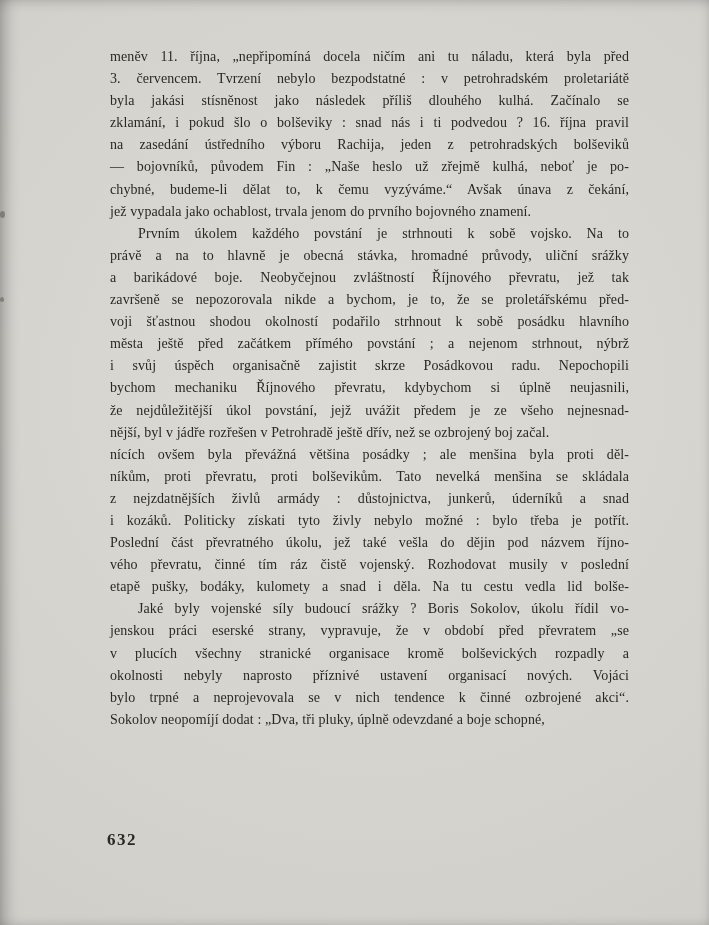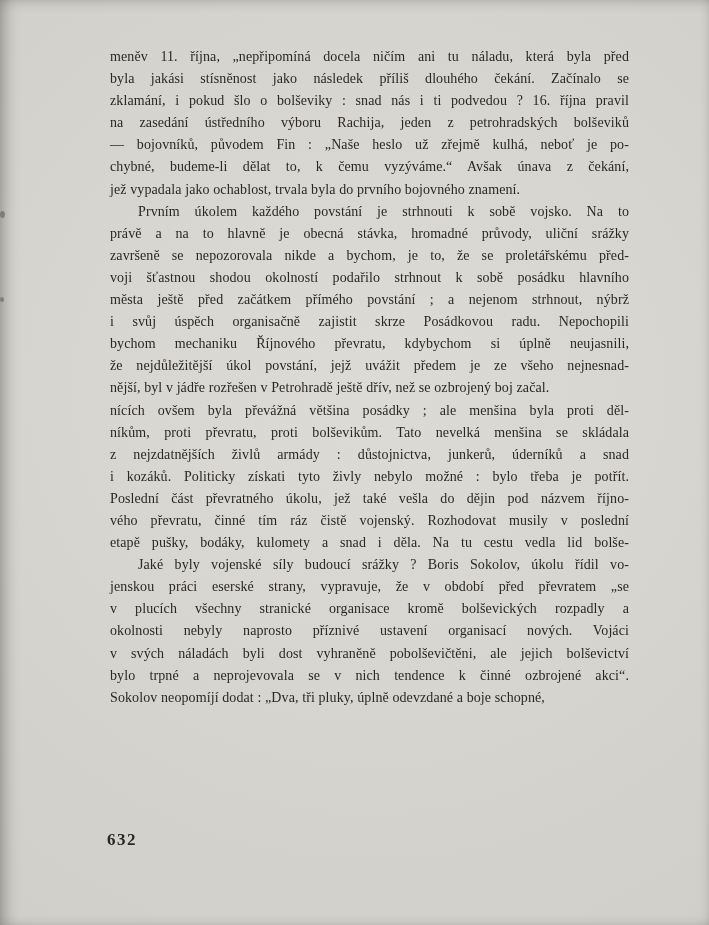--- a/index.html
+++ b/index.html
@@ -66,30 +66,32 @@
 </style>
 </head>
 <body>
 
 <div class="page">
   <div class="scan-mark m1"></div>
   <div class="scan-mark m2"></div>
   <div class="text-block">
       <div class="paragraph">
         <div class="line">meněv 11. října, „nepřipomíná docela ničím ani tu náladu, která byla před</div>
-        <div class="line">byla jakási stísněnost jako následek příliš dlouhého čekání. Začínalo se</div>
+        <div class="line">3. červencem. Tvrzení nebylo bezpodstatné : v petrohradském proletariátě</div>
+        <div class="line">byla jakási stísněnost jako následek příliš dlouhého kulhá. Začínalo se</div>
         <div class="line">zklamání, i pokud šlo o bolševiky : snad nás i ti podvedou ? 16. října pravil</div>
         <div class="line">na zasedání ústředního výboru Rachija, jeden z petrohradských bolševiků</div>
         <div class="line">— bojovníků, původem Fin : „Naše heslo už zřejmě kulhá, neboť je po-</div>
         <div class="line">chybné, budeme-li dělat to, k čemu vyzýváme.“ Avšak únava z čekání,</div>
-        <div class="line last">jež vypadala jako ochablost, trvala byla do prvního bojovného znamení.</div>
+        <div class="line last">jež vypadala jako ochablost, trvala jenom do prvního bojovného znamení.</div>
       </div>
       <div class="paragraph">
         <div class="line indent">Prvním úkolem každého povstání je strhnouti k sobě vojsko. Na to</div>
         <div class="line">právě a na to hlavně je obecná stávka, hromadné průvody, uliční srážky</div>
+        <div class="line">a barikádové boje. Neobyčejnou zvláštností Říjnového převratu, jež tak</div>
         <div class="line">završeně se nepozorovala nikde a bychom, je to, že se proletářskému před-</div>
         <div class="line">voji šťastnou shodou okolností podařilo strhnout k sobě posádku hlavního</div>
         <div class="line">města ještě před začátkem přímého povstání ; a nejenom strhnout, nýbrž</div>
         <div class="line">i svůj úspěch organisačně zajistit skrze Posádkovou radu. Nepochopili</div>
         <div class="line">bychom mechaniku Říjnového převratu, kdybychom si úplně neujasnili,</div>
         <div class="line">že nejdůležitější úkol povstání, jejž uvážit předem je ze všeho nejnesnad-</div>
         <div class="line last">nější, byl v jádře rozřešen v Petrohradě ještě dřív, než se ozbrojený boj začal.</div>
       </div>
       <div class="paragraph">
         <div class="line">nících ovšem byla převážná většina posádky ; ale menšina byla proti děl-</div>
@@ -98,19 +100,18 @@
         <div class="line">i kozáků. Politicky získati tyto živly nebylo možné : bylo třeba je potřít.</div>
         <div class="line">Poslední část převratného úkolu, jež také vešla do dějin pod názvem říjno-</div>
         <div class="line">vého převratu, činné tím ráz čistě vojenský. Rozhodovat musily v poslední</div>
         <div class="line">etapě pušky, bodáky, kulomety a snad i děla. Na tu cestu vedla lid bolše-</div>
       </div>
       <div class="paragraph">
         <div class="line indent">Jaké byly vojenské síly budoucí srážky ? Boris Sokolov, úkolu řídil vo-</div>
         <div class="line">jenskou práci eserské strany, vypravuje, že v období před převratem „se</div>
         <div class="line">v plucích všechny stranické organisace kromě bolševických rozpadly a</div>
         <div class="line">okolnosti nebyly naprosto příznivé ustavení organisací nových. Vojáci</div>
-        <div class="line">v svých náladách byli dost vyhraněně pobolševičtěni, ale jejich bolševictví</div>
         <div class="line">bylo trpné a neprojevovala se v nich tendence k činné ozbrojené akci“.</div>
         <div class="line last">Sokolov neopomíjí dodat : „Dva, tři pluky, úplně odevzdané a boje schopné,</div>
       </div>
     </div>
   <div class="page-number">632</div>
 </div>
 
 </body></html>

